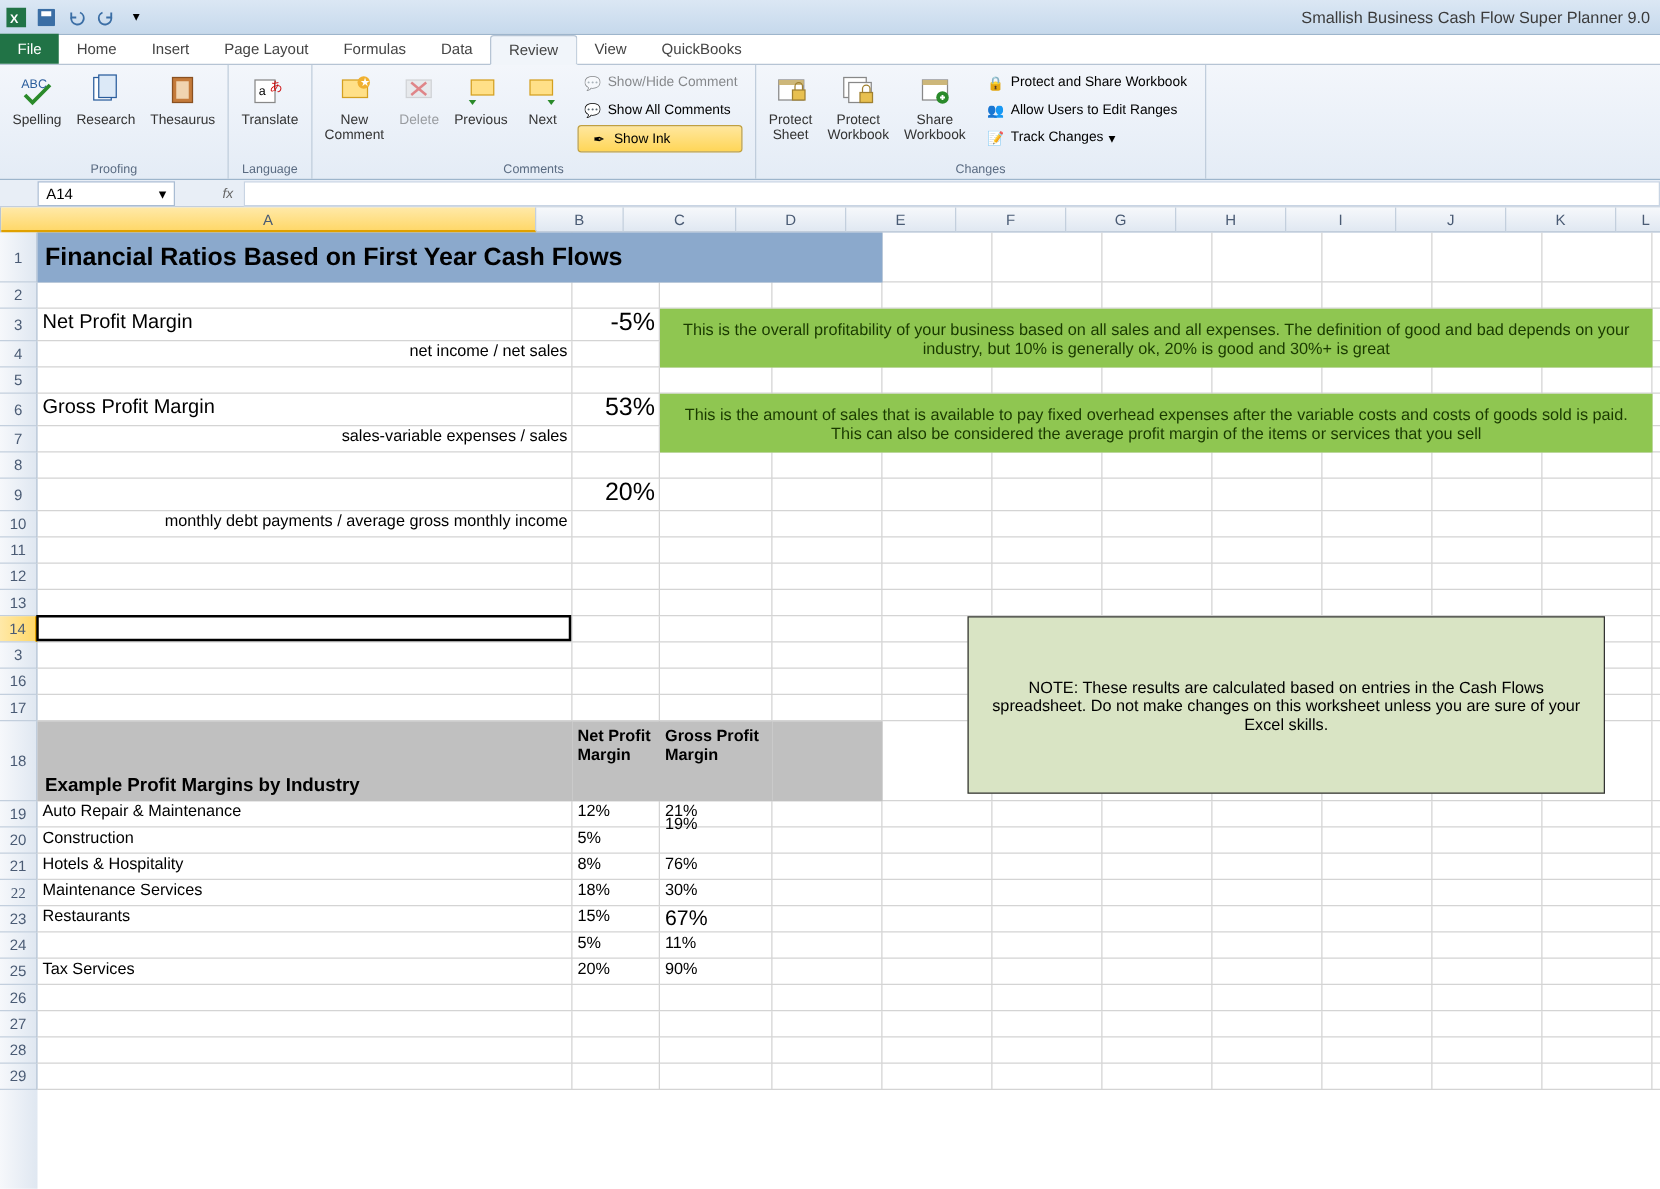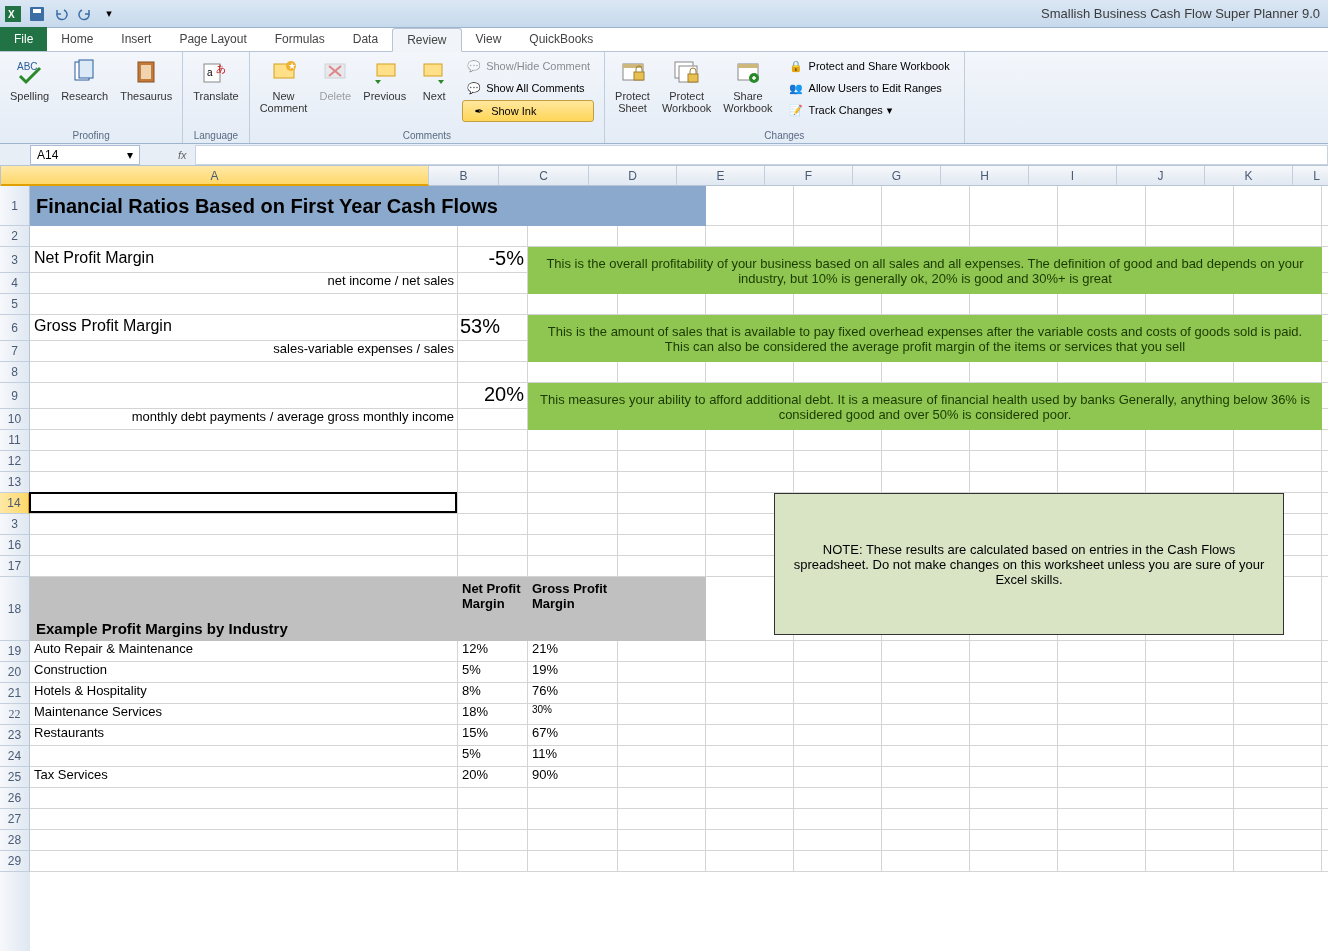--- a/index.html
+++ b/index.html
@@ -743,37 +743,34 @@
       </div>
       <div class="grid-abs " style="left: 0px; top: 87px; width: 428px; height: 21px;">
         <div class="formula-desc" style="padding:0 4px">net income / net sales</div>
       </div>
       <div class="grid-abs " style="left: 498px; top: 61px; width: 794px; height: 47px;">
         <div class="green-box" style="width: 100%; height: 100%; white-space: normal;">This is the overall profitability of your business based on all sales and all expenses. The definition of good and bad depends on your industry, but 10% is generally ok, 20% is good and 30%+ is great</div>
       </div>
       <div class="grid-abs " style="left: 0px; top: 129px; width: 428px; height: 26px;">
         <div class="big-label" style="padding:2px 4px">Gross Profit Margin</div>
       </div>
-      <div class="grid-abs " style="left: 404px; top: 129px; width: 70px; height: 26px;">
+      <div class="grid-abs " style="left: 428px; top: 129px; width: 70px; height: 26px;">
         <div class="val-cell" style="padding:0 4px;font-weight:500">53%</div>
       </div>
       <div class="grid-abs " style="left: 0px; top: 155px; width: 428px; height: 21px;">
         <div class="formula-desc" style="padding:0 4px">sales-variable expenses / sales</div>
       </div>
       <div class="grid-abs " style="left: 498px; top: 129px; width: 794px; height: 47px;">
         <div class="green-box" style="width: 100%; height: 100%; white-space: normal;">This is the amount of sales that is available to pay fixed overhead expenses after the variable costs and costs of goods sold is paid. This can also be considered the average profit margin of the items or services that you sell</div>
       </div>
       <div class="grid-abs " style="left: 428px; top: 197px; width: 70px; height: 26px;">
         <div class="val-cell" style="padding:0 4px;font-weight:500">20%</div>
       </div>
       <div class="grid-abs " style="left: 0px; top: 223px; width: 428px; height: 21px;">
         <div class="formula-desc" style="padding:0 4px;font-size:13px">monthly debt payments / average gross monthly income</div>
-      </div>
-      <div class="grid-abs " style="left: 498px; top: 197px; width: 794px; height: 47px;">
-        <div class="green-box" style="width: 100%; height: 100%; white-space: normal;">This measures your ability to afford additional debt. It is a measure of financial health used by banks Generally, anything below 36% is considered good and over 50% is considered poor.</div>
       </div>
       <div class="grid-abs " style="left: 0px; top: 391px; width: 428px; height: 64px;">
         <div class="grey-head" style="width:100%;height:100%;display:flex;align-items:flex-end;padding:4px 6px;font-size:15px">Example Profit Margins by Industry</div>
       </div>
       <div class="grid-abs note-box" style="left: 744px; top: 307px; width: 510px; height: 142px;">NOTE: These results are calculated based on entries in the Cash Flows spreadsheet. Do not make changes on this worksheet unless you are sure of your Excel skills.</div>
       <div class="grid-abs " style="left: 428px; top: 391px; width: 70px; height: 64px;">
         <div class="grey-head" style="width:100%;height:100%;padding:4px;white-space:normal;font-size:13px">Net Profit Margin</div>
       </div>
       <div class="grid-abs " style="left: 498px; top: 391px; width: 90px; height: 64px;">
         <div class="grey-head" style="width:100%;height:100%;padding:4px;white-space:normal;font-size:13px">Gross Profit Margin</div>
@@ -789,49 +786,49 @@
       </div>
       <div class="grid-abs " style="left: 498px; top: 455px; width: 90px; height: 21px;">
         <div style="font-size:13px;padding:0 4px">21%</div>
       </div>
       <div class="grid-abs " style="left: 0px; top: 476px; width: 428px; height: 21px;">
         <div style="font-size:13px;padding:0 4px">Construction</div>
       </div>
       <div class="grid-abs " style="left: 428px; top: 476px; width: 70px; height: 21px;">
         <div style="font-size:13px;padding:0 4px">5%</div>
       </div>
-      <div class="grid-abs " style="left: 498px; top: 476px; width: 90px; height: 21px;">
+      <div class="grid-abs " style="left: 498px; top: 465px; width: 90px; height: 21px;">
         <div style="font-size:13px;padding:0 4px">19%</div>
       </div>
       <div class="grid-abs " style="left: 0px; top: 497px; width: 428px; height: 21px;">
         <div style="font-size:13px;padding:0 4px">Hotels &amp; Hospitality</div>
       </div>
       <div class="grid-abs " style="left: 428px; top: 497px; width: 70px; height: 21px;">
         <div style="font-size:13px;padding:0 4px">8%</div>
       </div>
       <div class="grid-abs " style="left: 498px; top: 497px; width: 90px; height: 21px;">
         <div style="font-size:13px;padding:0 4px">76%</div>
       </div>
       <div class="grid-abs " style="left: 0px; top: 518px; width: 428px; height: 21px;">
         <div style="font-size:13px;padding:0 4px">Maintenance Services</div>
       </div>
       <div class="grid-abs " style="left: 428px; top: 518px; width: 70px; height: 21px;">
         <div style="font-size:13px;padding:0 4px">18%</div>
       </div>
       <div class="grid-abs " style="left: 498px; top: 518px; width: 90px; height: 21px;">
-        <div style="font-size:10px;padding:0 4px">30%</div>
+        <div style="font-size:13px;padding:0 4px">30%</div>
       </div>
       <div class="grid-abs " style="left: 0px; top: 539px; width: 428px; height: 21px;">
         <div style="font-size:13px;padding:0 4px">Restaurants</div>
       </div>
       <div class="grid-abs " style="left: 428px; top: 539px; width: 70px; height: 21px;">
         <div style="font-size:13px;padding:0 4px">15%</div>
       </div>
       <div class="grid-abs " style="left: 498px; top: 539px; width: 90px; height: 21px;">
-        <div style="font-size:13px;padding:0 4px">67%</div>
+        <div style="font-size:17px;padding:0 4px">67%</div>
       </div>
       <div class="grid-abs " style="left: 428px; top: 560px; width: 70px; height: 21px;">
         <div style="font-size:13px;padding:0 4px">5%</div>
       </div>
       <div class="grid-abs " style="left: 498px; top: 560px; width: 90px; height: 21px;">
         <div style="font-size:13px;padding:0 4px">11%</div>
       </div>
       <div class="grid-abs " style="left: 0px; top: 581px; width: 428px; height: 21px;">
         <div style="font-size:13px;padding:0 4px">Tax Services</div>
       </div>

